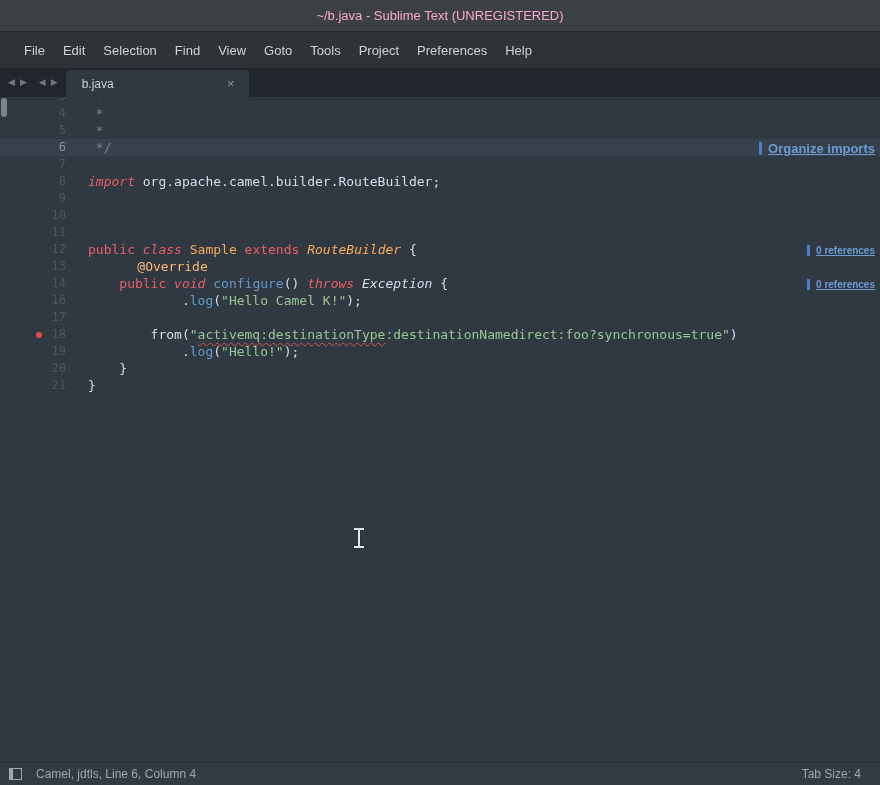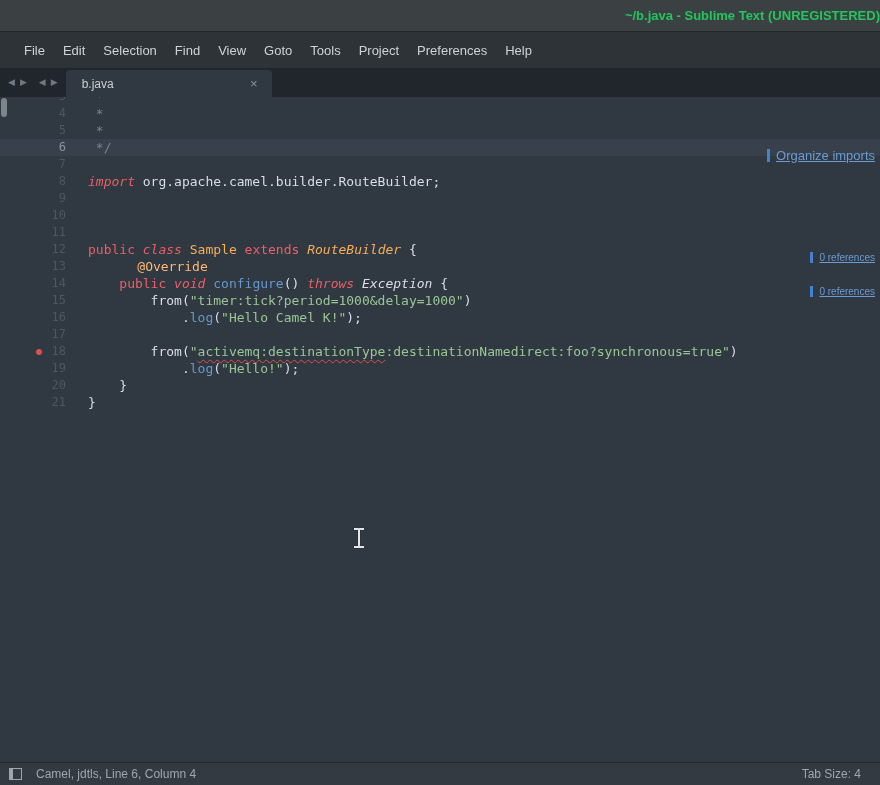--- a/index.html
+++ b/index.html
@@ -7,43 +7,43 @@
   body {
     font-family: "Liberation Sans", sans-serif;
     background:#303841;
     position:relative;
     color:#d8dee9;
   }
 
   
   .titlebar {
     height:32px; background:#3b4043;
-    display:flex; align-items:center; justify-content:flex-end;
-    color:#22c55e; font-size:13px; font-weight:bold;
+    display:flex; align-items:center; justify-content:center;
+    color:#f9a8d4; font-size:13px; font-weight:normal;
     border-bottom:1px solid #24282a;
   }
 
   
   .menubar {
     height:36px; background:#2d3337;
     display:flex; align-items:center; padding-left:15px;
     color:#ced3d7; font-size:13px;
   }
   .menu-item { padding:5px 9px; cursor:default; border-radius:3px; }
 
   
   .tabbar {
     height:29px; background:#20262c;
     display:flex; align-items:stretch;
   }
   .tab-nav { display:flex; align-items:center; padding:0 7px; gap:3px; }
   .nav-arrow { color:#6e7881; font-size:9px; line-height:1; padding:2px 1px; }
   .nav-arrow:nth-child(2) { margin-right:7px; }
   .tab {
-    width:206px; background:#303841;
+    width:183px; background:#303841;
     display:flex; align-items:center; justify-content:space-between;
     padding:0 14px 0 16px; color:#c9d0d6; font-size:12px;
     border-radius:4px 4px 0 0; margin-top:2px;
   }
   .tab-close { color:#8b939b; font-size:13px; line-height:1; }
 
   
   .editor {
     position:relative; height:665px; background:#303841; overflow:hidden;
   }
@@ -82,21 +82,21 @@
   .s-str  { color:#99c794; }
   .s-plni { color:#d8dee9; font-style:italic; }
   .s-strsq {
     color:#99c794;
     text-decoration:underline wavy #d9534f;
     text-decoration-thickness:1px;
     text-underline-offset:3px;
   }
 
   
-  .annot { position:absolute; right:5px; top:8px; height:17px; display:flex; align-items:center; }
+  .annot { position:absolute; right:5px; top:1px; height:17px; display:flex; align-items:center;font-weight:bold; }
   .annot-bar { width:3px; background:#4481cf; margin-right:6px; }
   .annot.lg .annot-bar { height:13px; }
   .annot.sm .annot-bar { height:11px; }
   .annot-link { color:#6b9cd3; text-decoration:underline; font-family:"Liberation Sans", sans-serif; }
   .annot.lg .annot-link { font-size:13px; }
   .annot.sm .annot-link { font-size:10px; }
 
   
   .ibeam { position:absolute; left:352px; top:431px; width:14px; height:20px; z-index:9; }
   .ibeam .stem { position:absolute; left:6px; top:1px; width:2px; height:18px; background:#e6e9eb; box-shadow:0 0 1px rgba(0,0,0,.8); }
@@ -206,24 +206,20 @@
       </div>
       <div class="line">
         <span class="num">14</span>
         <span class="code"><span class="s-pln">    </span><span class="s-kw">public</span><span class="s-pln"> </span><span class="s-kwi">void</span><span class="s-pln"> </span><span class="s-fn">configure</span><span class="s-pln">() </span><span class="s-kwi">throws</span><span class="s-pln"> </span><span class="s-plni">Exception</span><span class="s-pln"> {</span></span>
         <span class="annot sm">
           <span class="annot-bar"></span>
           <span class="annot-link">0 references</span>
         </span>
       </div>
       <div class="line">
-        <span class="num">15</span>
-        <span class="code"><span class="s-pln">        from(</span><span class="s-str">"timer:tick?period=1000&amp;delay=1000"</span><span class="s-pln">)</span></span>
-      </div>
-      <div class="line">
         <span class="num">16</span>
         <span class="code"><span class="s-pln">            .</span><span class="s-fn">log</span><span class="s-pln">(</span><span class="s-str">"Hello Camel K!"</span><span class="s-pln">);</span></span>
       </div>
       <div class="line">
         <span class="num">17</span>
         <span class="code"></span>
       </div>
       <div class="line">
         <span class="err-dot"></span>
         <span class="num">18</span>

